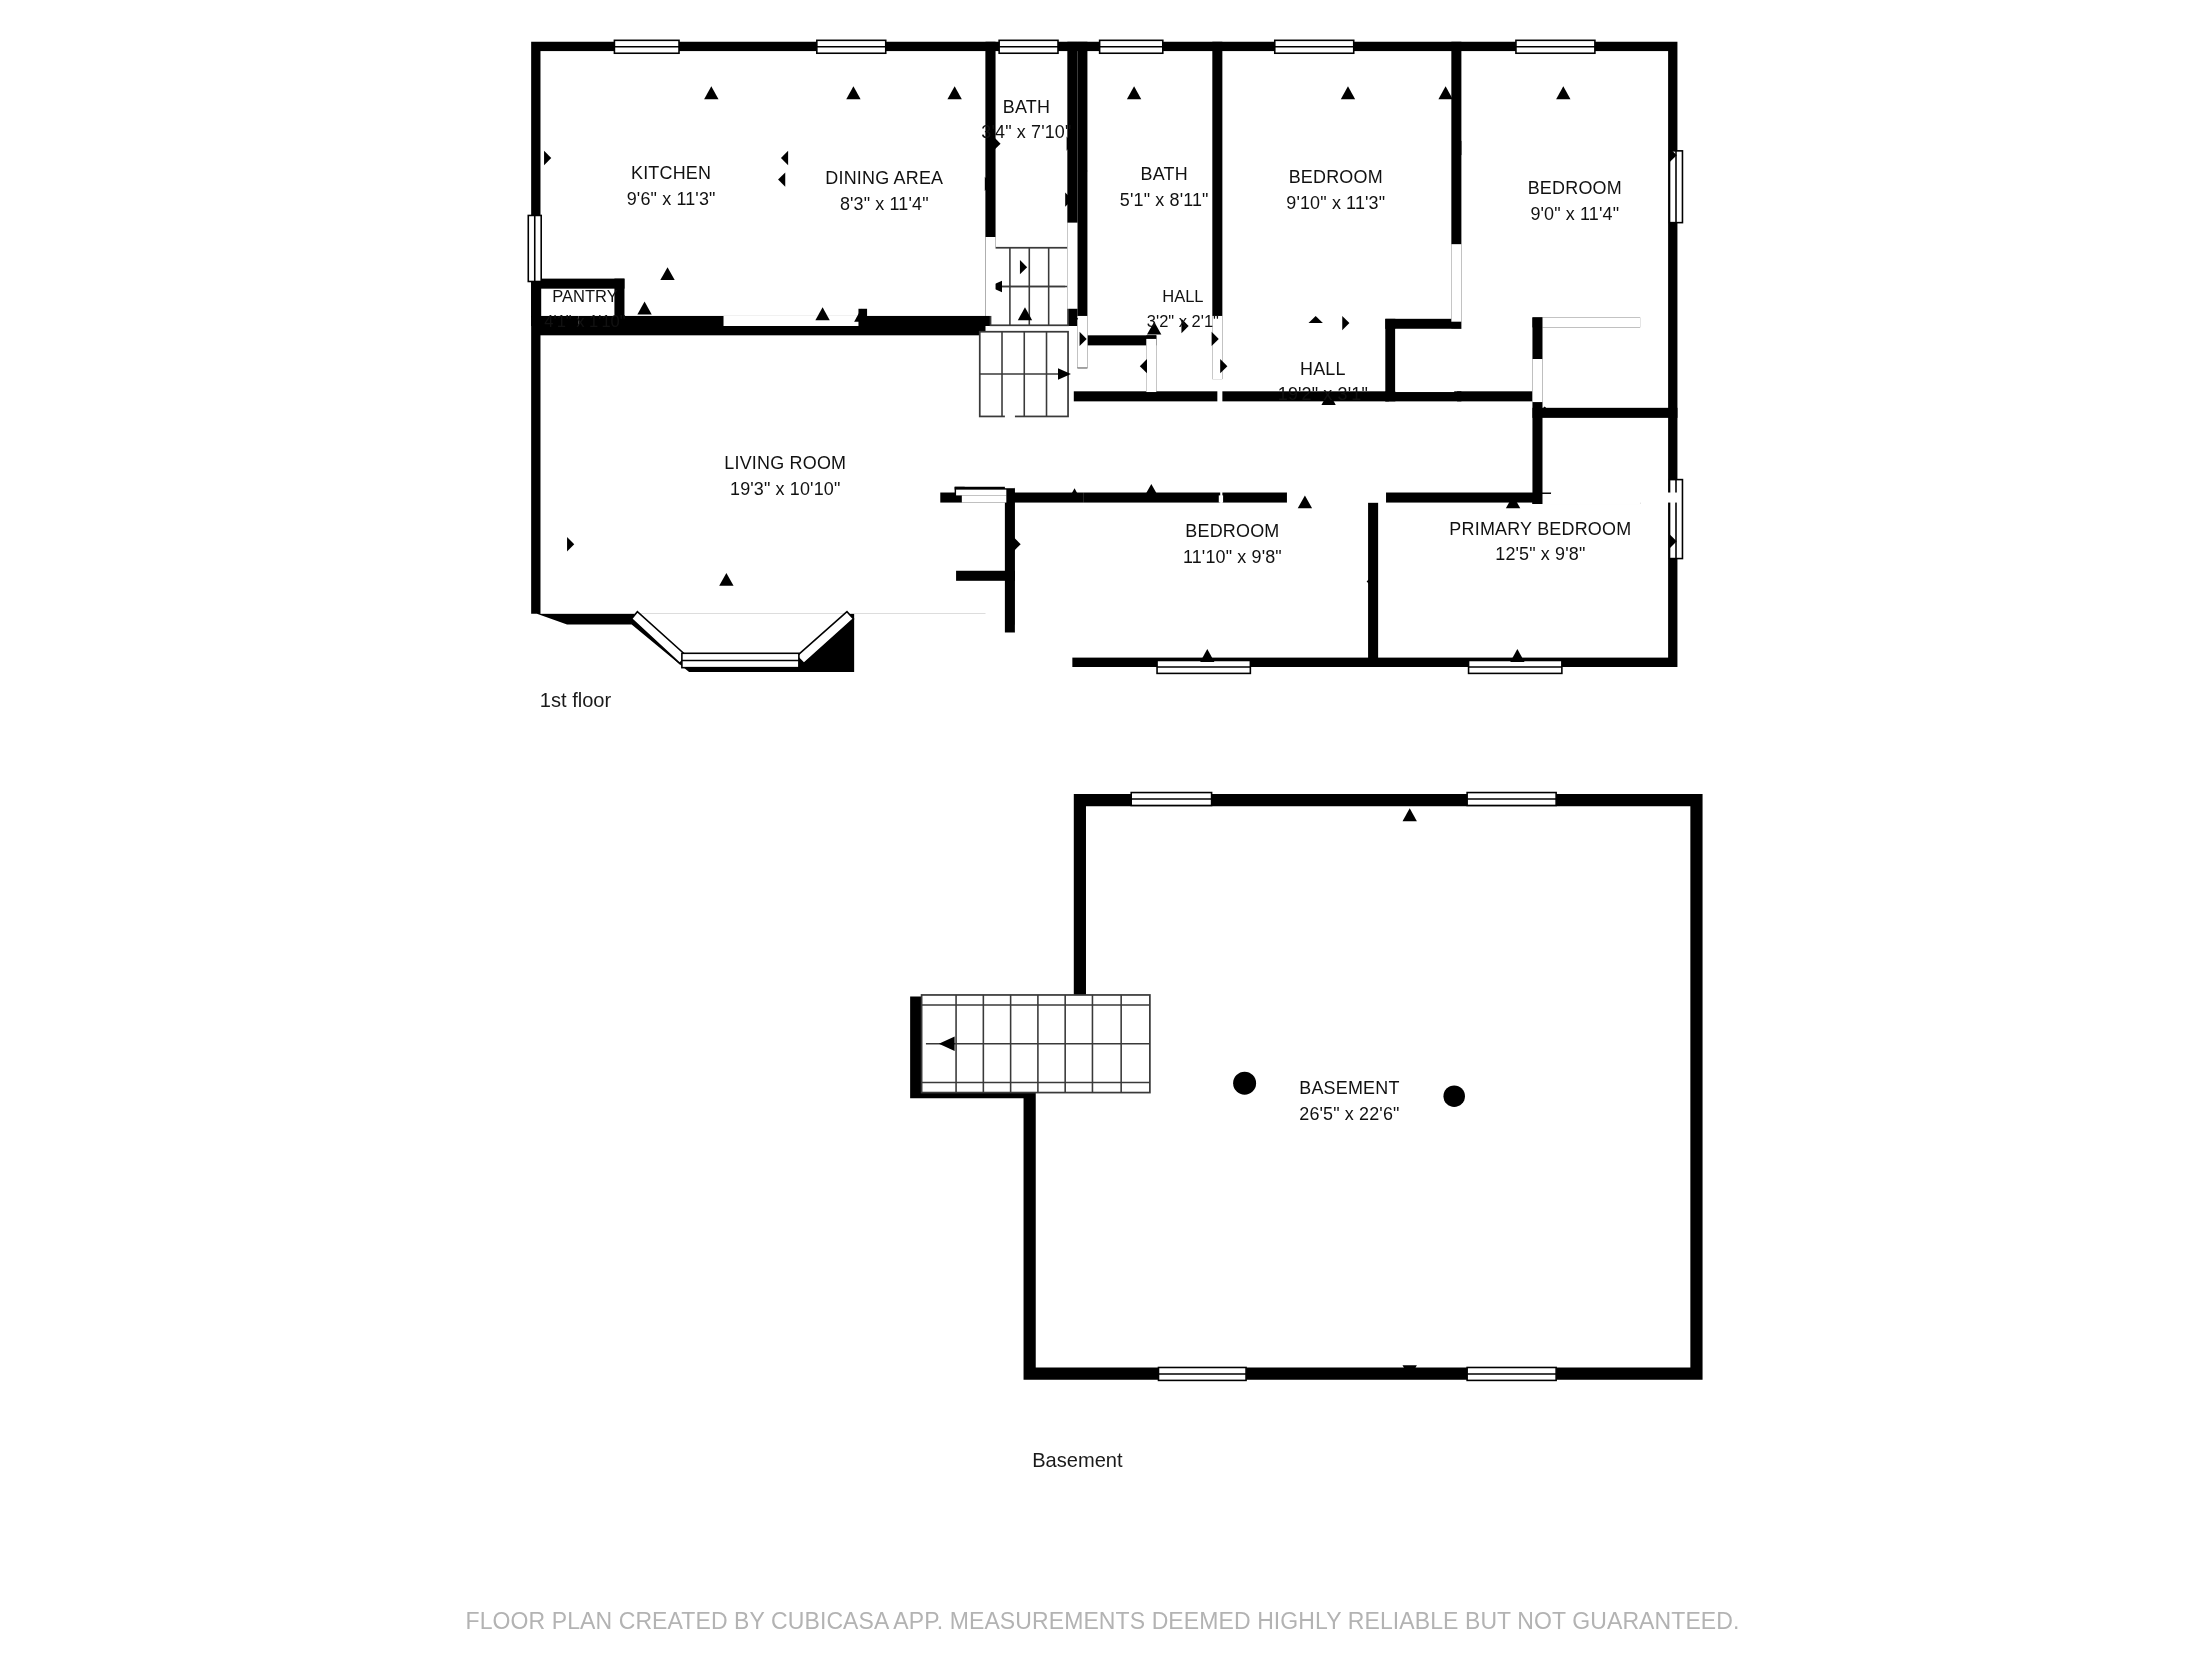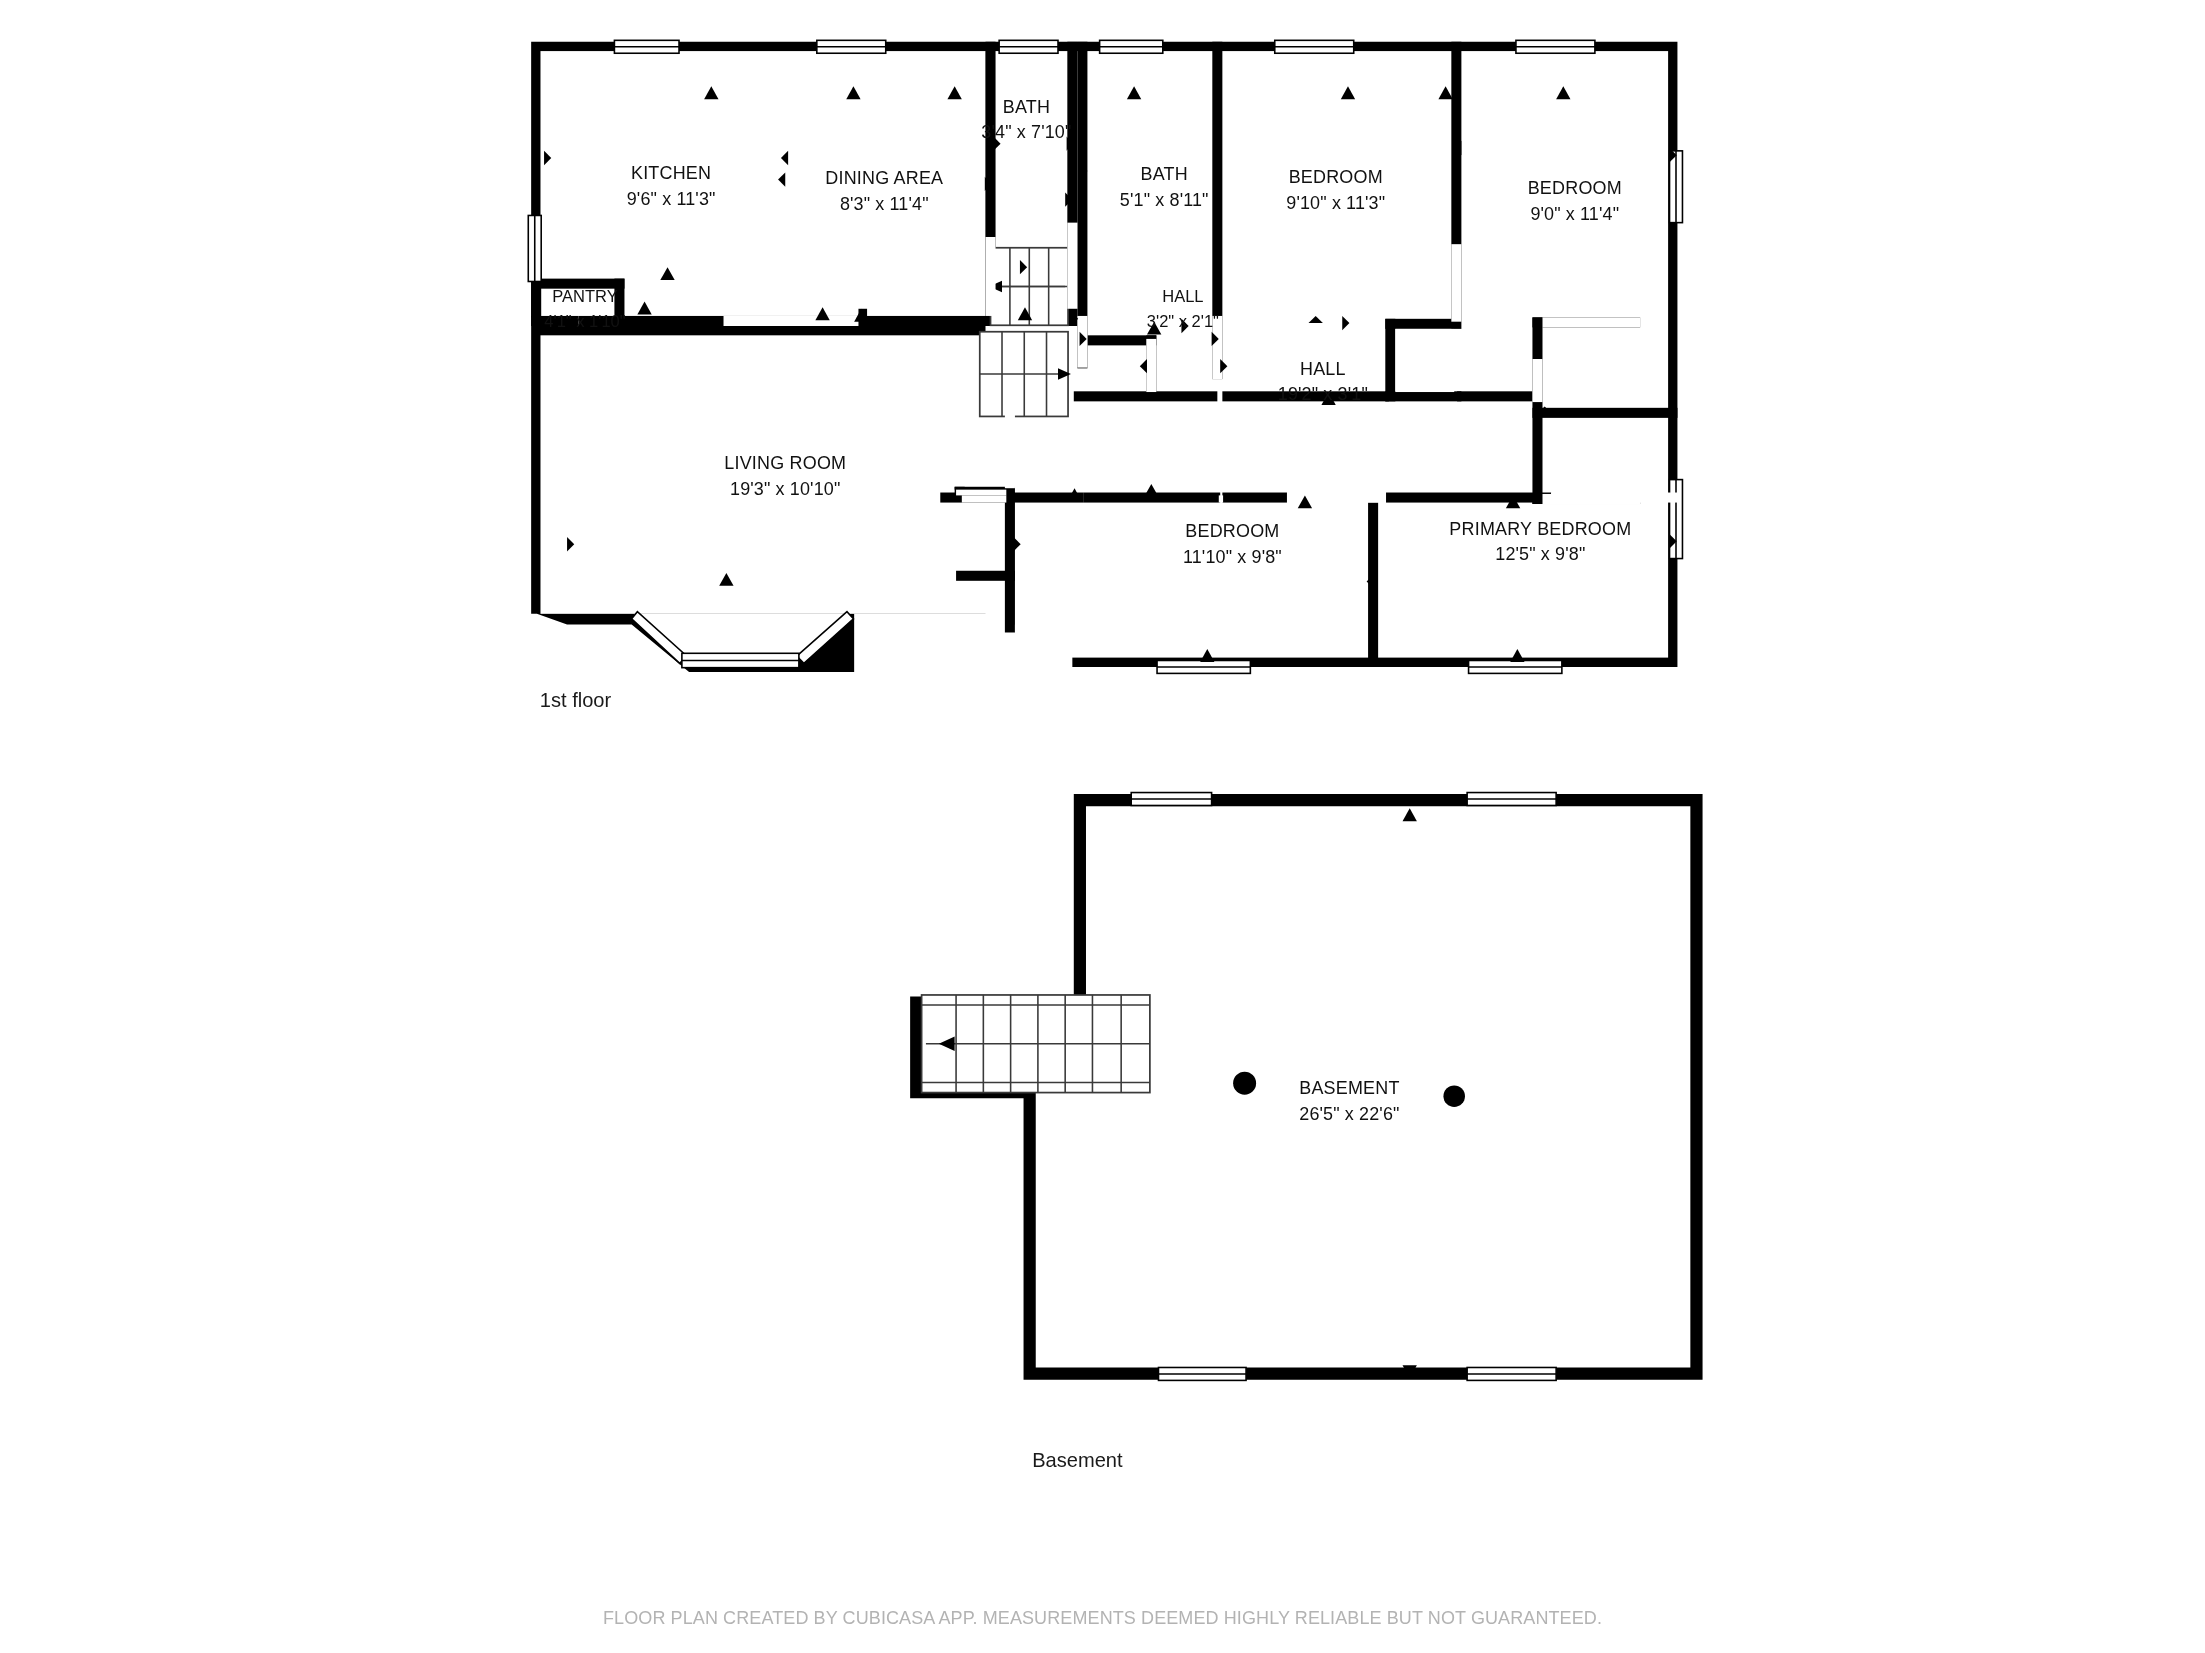--- a/index.html
+++ b/index.html
@@ -54,21 +54,21 @@
     font-size: 28px;
     fill: #1a1a1a;
   }
   .footer-note {
     position: absolute;
     left: 0;
     right: 0;
     top: 1608px;
     text-align: center;
     font-family: "Liberation Sans", sans-serif;
-    font-size: 18px;
+    font-size: 23px;
     letter-spacing: 0.1px;
     color: #b3b3b3;
     user-select: none;
   }
 </style>
 </head>
 <body>
 
 <div id="plan-root">
 

